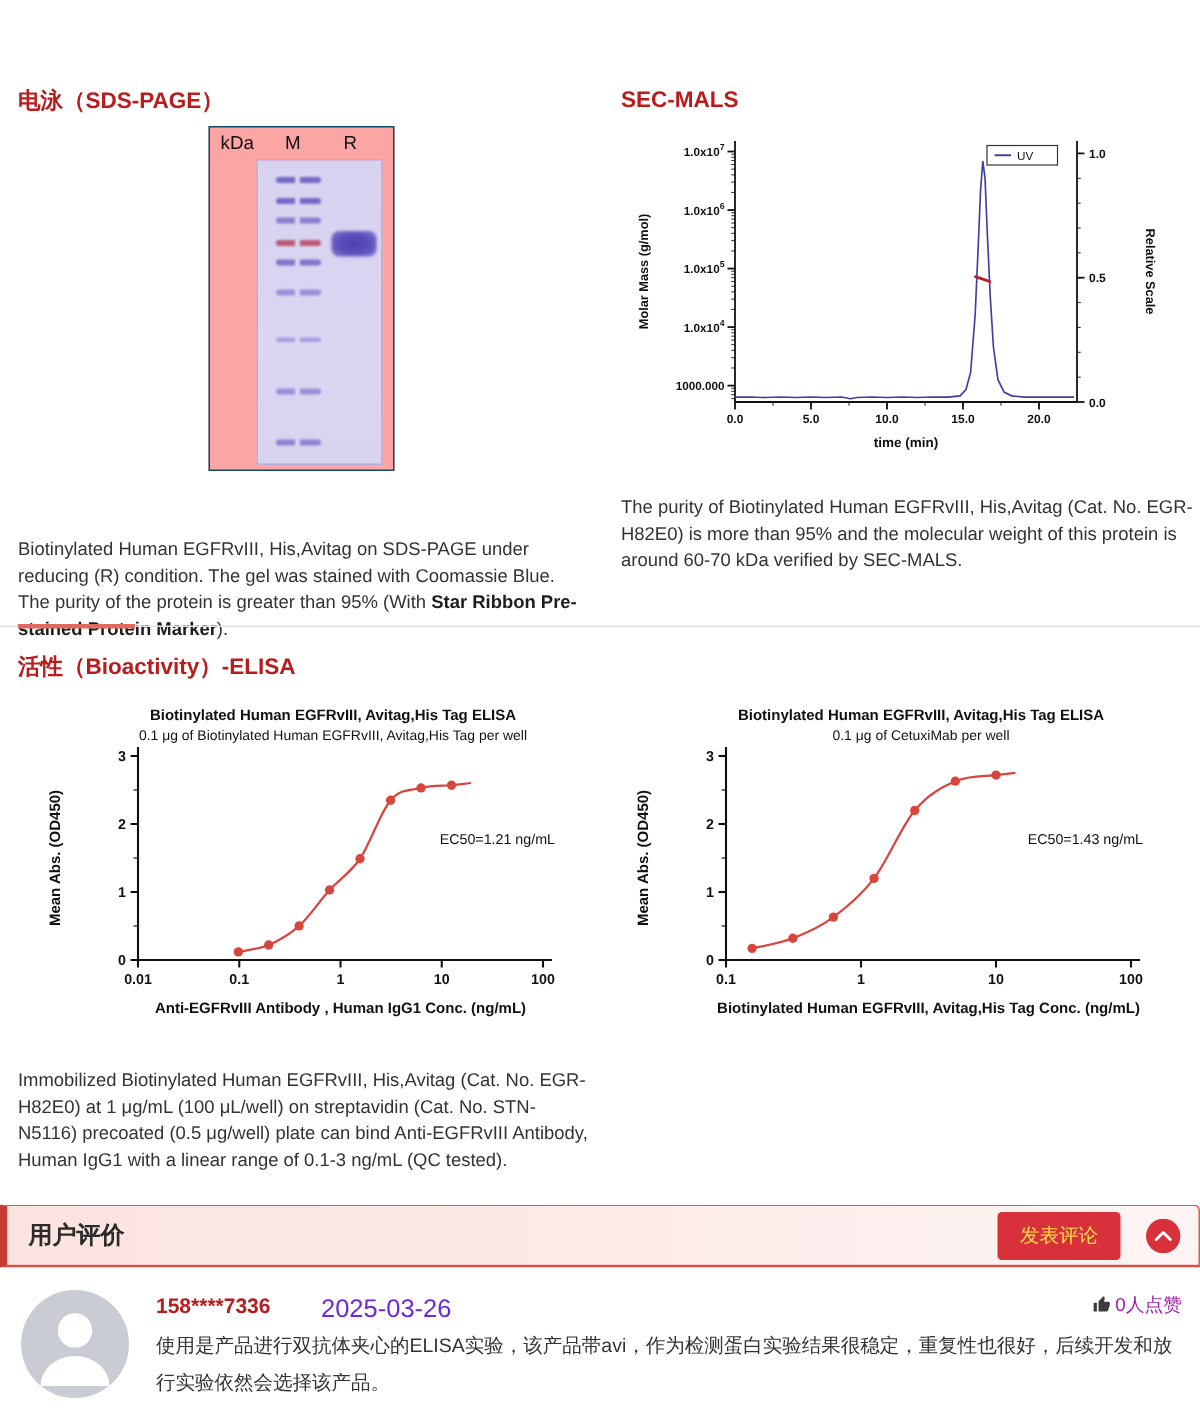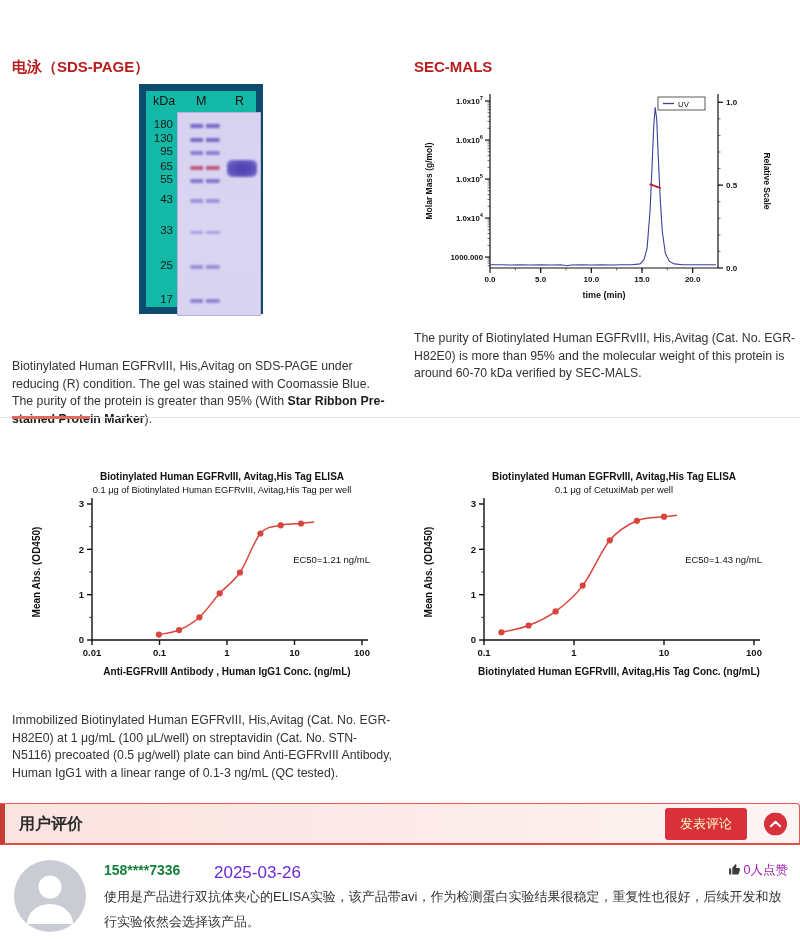--- a/index.html
+++ b/index.html
@@ -12,41 +12,41 @@
     background:linear-gradient(90deg,#fbe3e0 0%, #fcebe9 55%, #fdf5f4 100%);
     border:1px solid #e2574e; border-left:5px solid #c63b33; border-bottom:2px solid #dd4f46;
     border-radius:0 4px 0 0; }
   #bar1 { top:0; height:40px; }
   #bar2 { top:803px; }
   .secbar-title { position:absolute; left:14px; top:50%; transform:translateY(-50%);
     font-size:16px; font-weight:bold; color:#2b2b2b; }
   .collapse-btn { position:absolute; right:12px; top:50%; transform:translateY(-50%);
     width:23px; height:23px; border:none; background:transparent; cursor:pointer; padding:0; line-height:0; }
   .post-btn { position:absolute; right:52px; top:50%; transform:translateY(-50%);
-    background:#d8313c; color:#fef9c3; font-size:13px; font-family:"Liberation Sans",sans-serif;
+    background:#d8313c; color:#fde047; font-size:13px; font-family:"Liberation Sans",sans-serif;
     border:none; border-radius:3px; padding:7px 15px; cursor:pointer;text-align:right; }
 
   h3.subhead { position:absolute; font-size:15px; font-weight:bold; color:#b91c1c; }
   #sds-heading { left:12px; top:58px; }
   #sec-heading { left:414px; top:58px; }
   #bio-heading { left:12px; top:435px; }
 
   .caption { position:absolute; font-size:12.3px; line-height:17.5px; color:#333; }
   #sds-caption { left:12px; top:330px; width:382px;margin-top:28px; }
   #sec-caption { left:414px; top:330px; width:382px; }
   #bio-cap-left { left:12px; top:712px; width:382px; }
   #bio-cap-right { left:414px; top:712px; width:382px; }
   .marker-name { font-weight:600; color:#1d1d1d; }
 
   #divider { position:absolute; left:0; top:417px; width:800px; border-top:1px solid #e4e4e4; }
   .divider-red { position:absolute; left:12px; top:-2px; width:78px; height:3px; background:#e06a5f; display:block; }
 
   
   #gel-box { position:absolute; left:139px; top:84px; width:124px; height:230px;
-    background:#14b8a6; border:7px solid #0c4a6e; }
+    background:#fca5a5; border:1px solid #0c4a6e; }
   .gel-head span { position:absolute; top:3px; font-size:12.5px; color:#111; }
   .g-kda { left:7px; }
   .g-m { left:50px; }
   .g-r { left:89px; }
   .gel-labels { position:absolute; left:0; top:21px; width:29px; height:204px; }
   .gel-labels .mk { position:absolute; right:2px; font-size:11.5px; color:#1a1a1a; line-height:13px; }
   .gel-area { position:absolute; left:31px; top:21px; width:84px; height:204px;
     background:linear-gradient(180deg,#d6d2ef 0%, #dad6f2 60%, #d8d4f0 100%);
     border:1px solid #b6b0dc; }
   .band { position:absolute; left:12px; width:30px; border-radius:2px; filter:blur(0.8px); }
@@ -56,51 +56,40 @@
 
   svg.chart { position:absolute; overflow:visible; }
   #sec-chart { left:420px; top:82px; }
   #elisa-a { left:26px; top:468px; }
   #elisa-b { left:418px; top:468px; }
 
   
   #review { position:absolute; left:0; top:856px; width:800px; }
   .avatar { position:absolute; left:14px; top:4px; width:72px; height:72px; border-radius:50%;
     overflow:hidden; background:#c9ccd2; }
-  .rev-user { position:absolute; left:104px; top:6px; font-size:14px; font-weight:bold; color:#15803d; }
+  .rev-user { position:absolute; left:104px; top:6px; font-size:14px; font-weight:bold; color:#b91c1c; }
   .rev-date { position:absolute; left:214px; top:7px; font-size:17px; color:#6d28d9; }
   .rev-likes { position:absolute; right:12px; top:6px; font-size:12.5px; color:#a21caf; }
   .rev-likes svg { vertical-align:-2px; margin-right:3px; }
   .rev-text { position:absolute; left:104px; top:28px; width:688px; font-size:13px; line-height:25px; color:#333; }
 </style>
 </head>
 <body>
 
 <div class="page">
 
 
   <h3 class="subhead" id="sds-heading">电泳（SDS-PAGE）</h3>
 
   <div id="gel-box">
     <div class="gel-head">
       <span class="g-kda">kDa</span>
       <span class="g-m">M</span>
       <span class="g-r">R</span>
     </div>
-    <div class="gel-labels" id="gel-labels">
-        <span class="mk" style="top:6.3px">180</span>
-        <span class="mk" style="top:19.5px">130</span>
-        <span class="mk" style="top:33.0px">95</span>
-        <span class="mk" style="top:48.1px">65</span>
-        <span class="mk" style="top:61.3px">55</span>
-        <span class="mk" style="top:80.7px">43</span>
-        <span class="mk" style="top:112.3px">33</span>
-        <span class="mk" style="top:147.0px">25</span>
-        <span class="mk" style="top:180.7px">17</span>
-      </div>
     <div class="gel-area" id="gel-area">
         <span class="band" style="top:11.3px;height:4px;background:linear-gradient(90deg, #766ac6 0 42%, rgba(218,214,242,0.15) 42% 53%, #766ac6 53% 100%)"></span>
         <span class="band" style="top:24.5px;height:4px;background:linear-gradient(90deg, #766ac6 0 42%, rgba(218,214,242,0.15) 42% 53%, #766ac6 53% 100%)"></span>
         <span class="band" style="top:38.2px;height:3.5px;background:linear-gradient(90deg, #8a7ed1 0 42%, rgba(218,214,242,0.15) 42% 53%, #8a7ed1 53% 100%)"></span>
         <span class="band" style="top:53.1px;height:4px;background:linear-gradient(90deg, #bf5776 0 42%, rgba(218,214,242,0.15) 42% 53%, #bf5776 53% 100%)"></span>
         <span class="band" style="top:66.3px;height:4px;background:linear-gradient(90deg, #8176cc 0 42%, rgba(218,214,242,0.15) 42% 53%, #8176cc 53% 100%)"></span>
         <span class="band" style="top:86.0px;height:3.5px;background:linear-gradient(90deg, #9b91da 0 42%, rgba(218,214,242,0.15) 42% 53%, #9b91da 53% 100%)"></span>
         <span class="band" style="top:117.6px;height:3.5px;background:linear-gradient(90deg, #a79ee2 0 42%, rgba(218,214,242,0.15) 42% 53%, #a79ee2 53% 100%)"></span>
         <span class="band" style="top:152.0px;height:4px;background:linear-gradient(90deg, #998fd8 0 42%, rgba(218,214,242,0.15) 42% 53%, #998fd8 53% 100%)"></span>
         <span class="band" style="top:185.7px;height:4px;background:linear-gradient(90deg, #8d82d3 0 42%, rgba(218,214,242,0.15) 42% 53%, #8d82d3 53% 100%)"></span>
@@ -203,20 +192,21 @@
       <text x="258" y="24.5" fill="#111" font-size="7.8" text-anchor="start" font-family="Liberation Sans, sans-serif">UV</text>
       <path d="M70.0,182.7 L80.1,182.7 L90.3,183.0 L100.4,182.7 L110.5,183.0 L120.7,182.7 L130.8,183.0 L140.9,182.7 L147.0,183.8 L151.1,183.0 L161.2,182.7 L171.3,183.0 L181.5,182.7 L191.6,183.0 L201.7,182.7 L211.9,182.7 L220.0,181.9 L224.0,177.7 L227.1,166.1 L230.1,128.0 L232.1,83.3 L233.7,45.1 L235.2,25.3 L236.7,36.9 L238.2,73.3 L240.2,116.4 L242.3,149.5 L245.3,171.1 L249.4,179.4 L254.4,181.9 L262.5,182.7 L272.7,182.7 L282.8,182.7 L296.0,182.7" fill="none" stroke="#3f3fa0" stroke-width="1.1"></path>
       <path d="M229.6,102.2C230.5,102.5 233.3,103.4 235.2,104.1C237.0,104.7 239.8,105.7 240.7,106.0" fill="none" stroke="#b51f2e" stroke-width="1.9"></path>
     </svg>
   <p class="caption" id="sec-caption">The purity of Biotinylated Human EGFRvIII, His,Avitag (Cat. No. EGR-H82E0) is more than 95% and the molecular weight of this protein is around 60-70 kDa verified by SEC-MALS.</p>
 
   <div id="divider">
       <span class="divider-red"></span>
     </div>
 
+  <h3 class="subhead" id="bio-heading">活性（Bioactivity）-ELISA</h3>
   <svg class="chart" id="elisa-a" width="364" height="222">
       <text x="196" y="12" fill="#111" font-size="10" font-weight="bold" text-anchor="middle" font-family="Liberation Sans, sans-serif">Biotinylated Human EGFRvIII, Avitag,His Tag ELISA</text>
       <text x="196" y="25" fill="#111" font-size="9.3" text-anchor="middle" font-family="Liberation Sans, sans-serif">0.1 μg of Biotinylated Human EGFRvIII, Avitag,His Tag per well</text>
       <line x1="66" y1="30" x2="66" y2="172" stroke="#111" stroke-width="1.4"></line>
       <line x1="66" y1="172" x2="342" y2="172" stroke="#111" stroke-width="1.4"></line>
       <line x1="61" y1="172" x2="66" y2="172" stroke="#111" stroke-width="1.4"></line>
       <text x="58" y="175.3" fill="#111" font-size="9.5" font-weight="bold" text-anchor="end" font-family="Liberation Sans, sans-serif">0</text>
       <line x1="61" y1="126.66666666666667" x2="66" y2="126.66666666666667" stroke="#111" stroke-width="1.4"></line>
       <text x="58" y="129.96666666666667" fill="#111" font-size="9.5" font-weight="bold" text-anchor="end" font-family="Liberation Sans, sans-serif">1</text>
       <line x1="61" y1="81.33333333333334" x2="66" y2="81.33333333333334" stroke="#111" stroke-width="1.4"></line>

